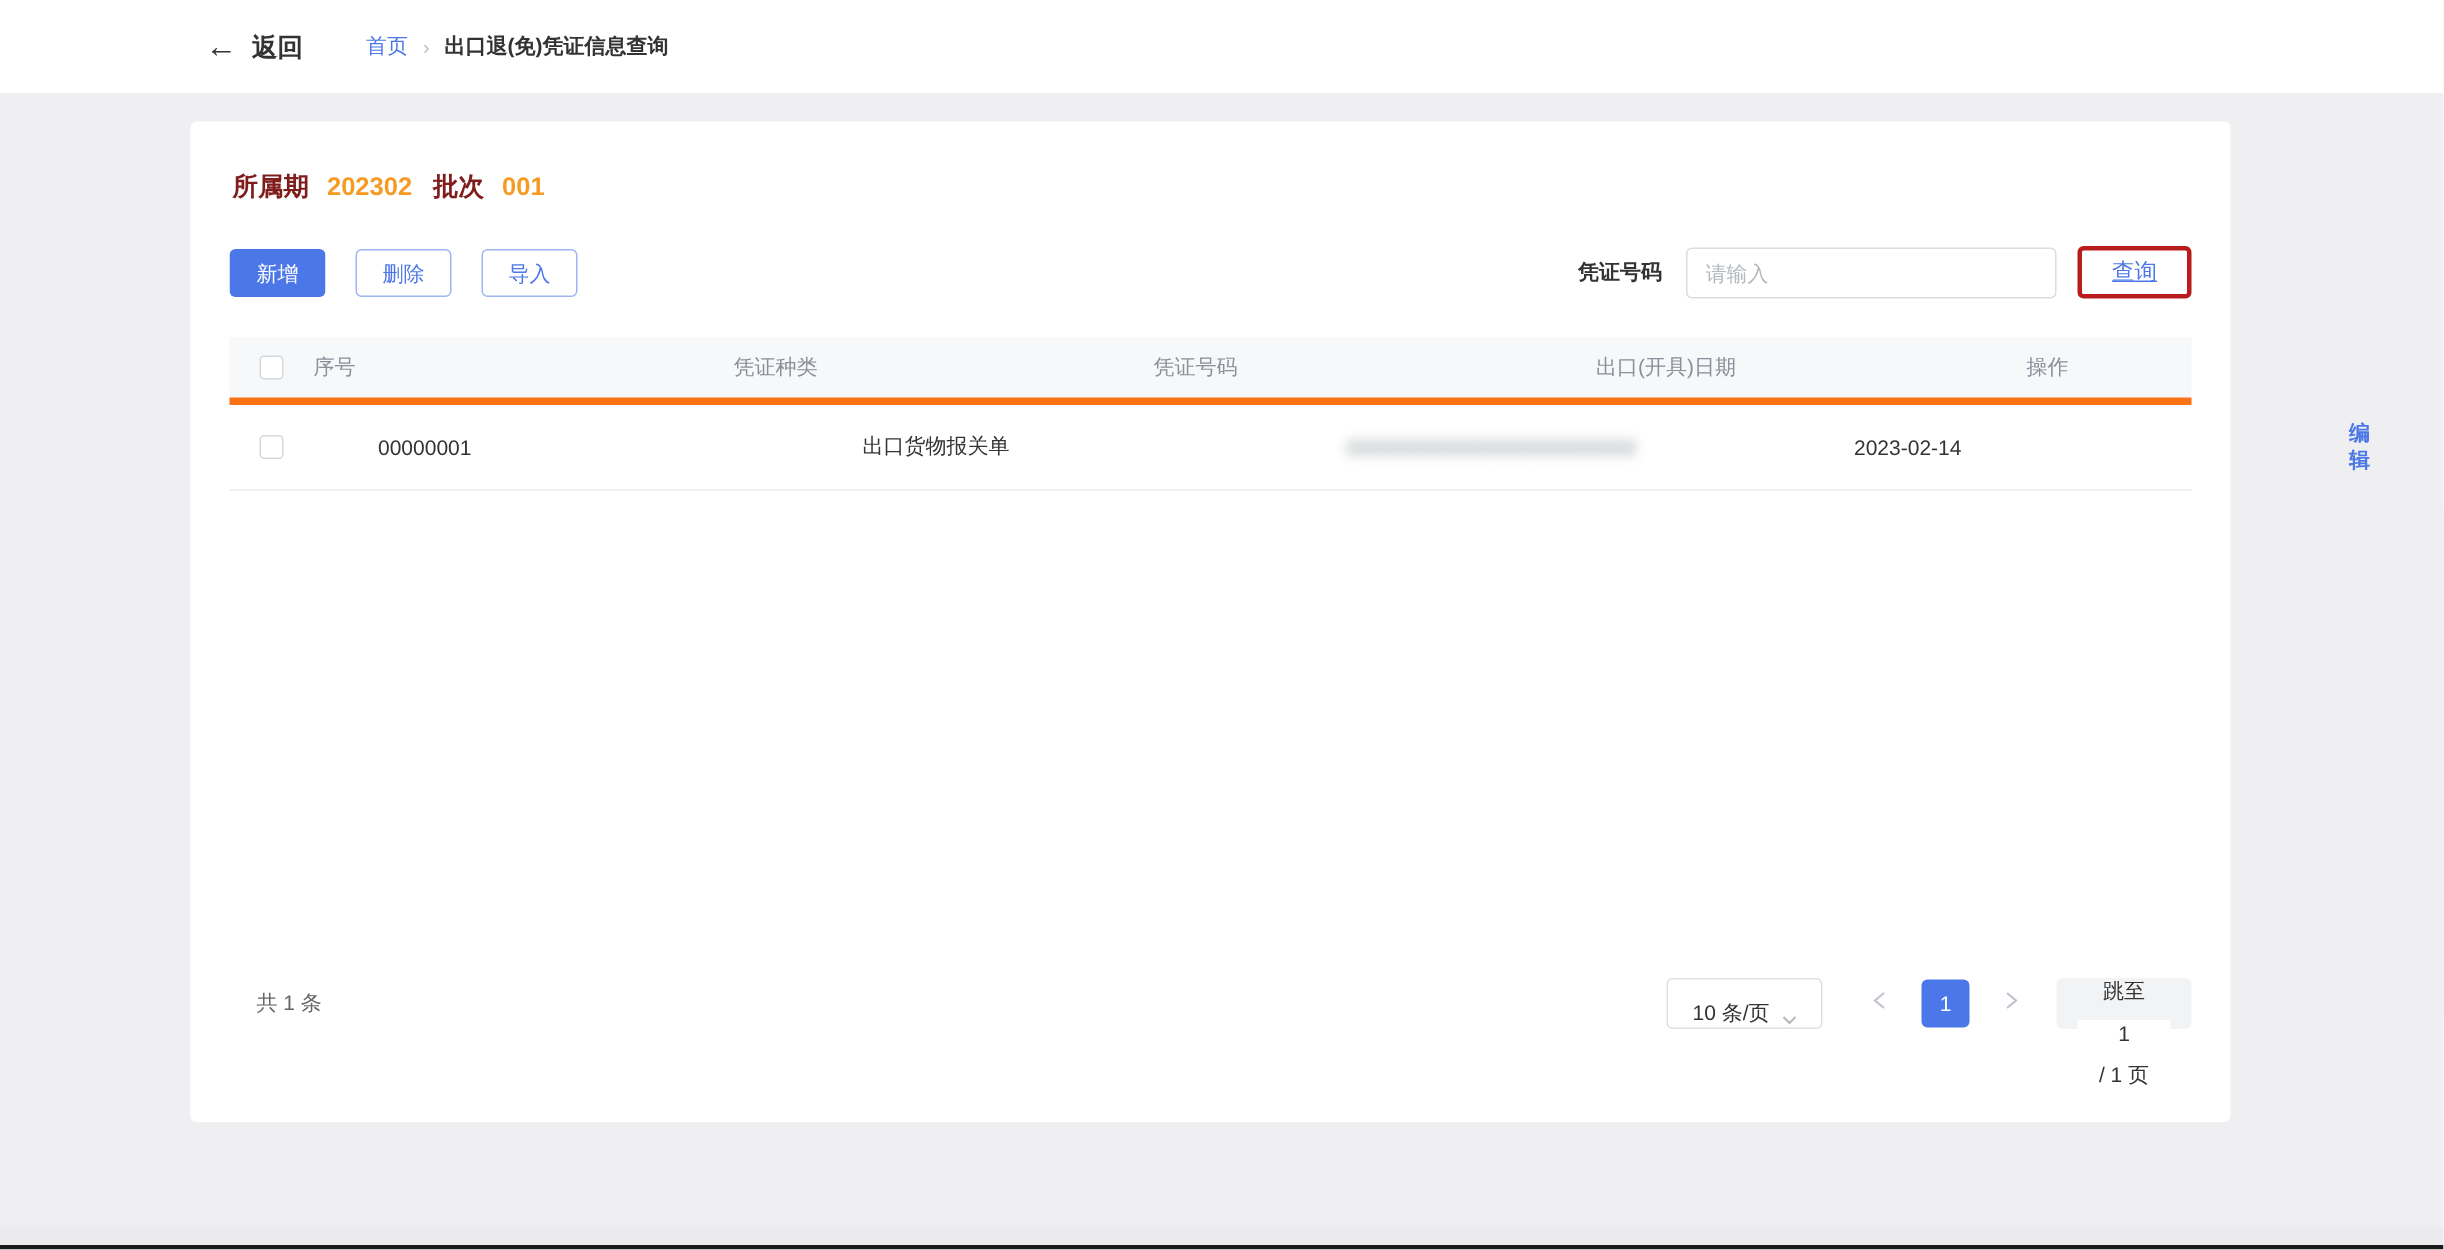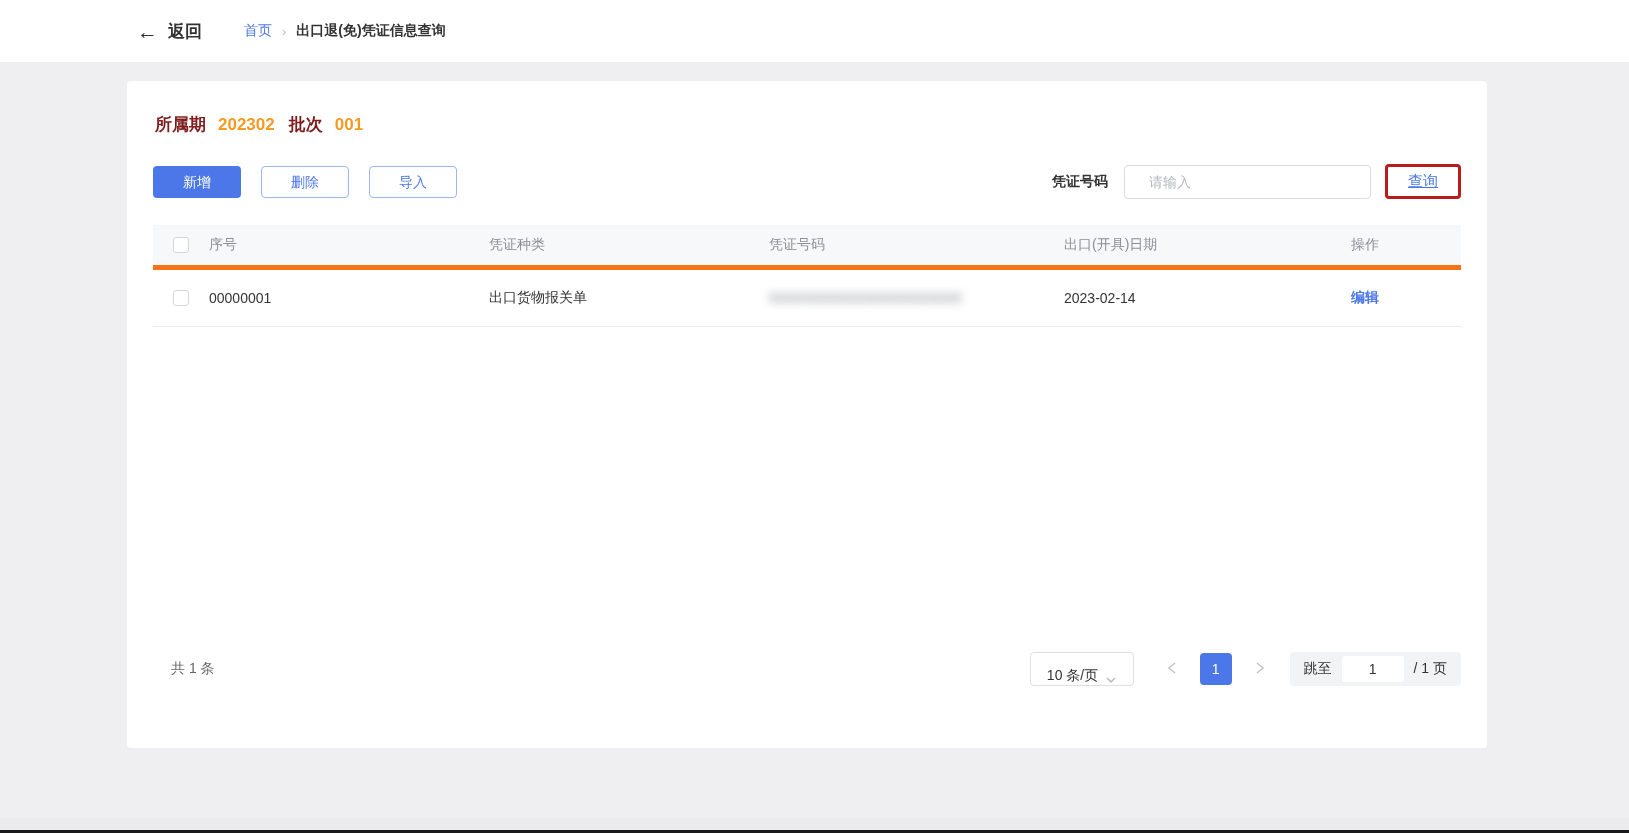--- a/index.html
+++ b/index.html
@@ -33,45 +33,45 @@
   }
 
   .title-row { display: flex; align-items: baseline; font-size: 17px; font-weight: 700; padding-left: 2px; }
   .title-label { color: #7f1d1d; }
   .title-value { color: #f59a23; margin: 0 14px 0 12px; }
   .title-value.last { margin-right: 0; }
 
   
   .toolbar { margin-top: 28px; display: flex; align-items: center; }
   .btn {
-    height: 32px; padding: 0 29px; border-radius: 4px; font-size: 14px;
+    height: 32px; padding: 0 17px; border-radius: 4px; font-size: 14px;
     display: inline-flex; align-items: center; justify-content: center; cursor: pointer;
     border: 1px solid transparent; line-height: 1;
   }
   .btn-primary { background: #4b77e8; color: #fff; }
   .btn-outline { background: #fff; color: #4b77e8; border-color: #9db6f3; margin-left: 20px; }
   .toolbar-spacer { flex: 1; }
   .search-label { color: #333; font-weight: 600; margin-right: 16px; }
   .search-input {
     width: 247px; height: 34px; border: 1px solid #d9dce3; border-radius: 4px;
-    padding: 0 24px; font-size: 14px; color: #7f1d1d; outline: none;
+    padding: 0 12px; font-size: 14px; color: #7f1d1d; outline: none;
     font-family: "Liberation Sans", "DejaVu Sans", sans-serif;
   }
   .search-input::placeholder { color: #b4b8bf; }
   .query-wrap {
     margin-left: 14px; border: 3px solid #b91c1c; border-radius: 4px;
     padding: 5px 20px; display: inline-flex; align-items: center; justify-content: center;
   }
   .query-link { color: #4b77e8; text-decoration: underline; cursor: pointer; font-size: 15px; }
 
   
   .table { margin-top: 26px; }
   .t-row { display: flex; align-items: center; }
   .t-head { background: #f7f8fa; height: 45px; color: #8a8f99; border-bottom: 5px solid #f97316; }
-  .t-body-row { background: #fff; height: 57px; color: #333; border-bottom: 1px solid #ececee; }
+  .t-body-row { background: #fff; height: 57px; color: #333; border-bottom: 1px solid #ececee; gap: 43px; }
   .col-cb { width: 56px; display: flex; justify-content: center; flex: 0 0 auto; }
   .col-seq { width: 280px; flex: 0 0 auto; }
   .col-type { width: 280px; flex: 0 0 auto; }
   .col-no { width: 276px; flex: 0 0 auto; }
   .col-date { width: 287px; flex: 0 0 auto; margin-left: 19px; }
   .col-action { flex: 1; }
   .checkbox {
     width: 16px; height: 16px; border: 1px solid #d4d7de; border-radius: 3px;
     background: #fff; cursor: pointer;
   }
@@ -91,21 +91,21 @@
   .chev svg { display: block; }
   .pg-arrow { color: #c0c4cc; font-size: 16px; cursor: pointer; width: 32px; text-align: center; }
   .pg-arrow.prev { margin-left: 22px; }
   .pg-arrow.next { margin-right: 14px; }
   .pg-current {
     width: 32px; height: 32px; margin: 0 12px; border-radius: 4px; background: #4b77e8; color: #fff;
     display: flex; align-items: center; justify-content: center; cursor: pointer; font-size: 14px;
   }
   .jump-group {
     height: 34px; background: #f2f3f5; border-radius: 4px; display: flex; align-items: center;
-    padding: 0 14px; color: #333; gap: 10px;
+    padding: 0 14px; color: #333; gap: 10px; flex-direction: column;
   }
   .jump-input {
     width: 62px; height: 26px; background: #fff; border: 1px solid #fff; border-radius: 2px;
     text-align: center; font-size: 14px; color: #333; outline: none;
     font-family: "Liberation Sans", "DejaVu Sans", sans-serif;
   }
 
   
   .gap-strip { height: 12px; background: #ebebed; flex: 0 0 auto; }
   .submit-bar {

